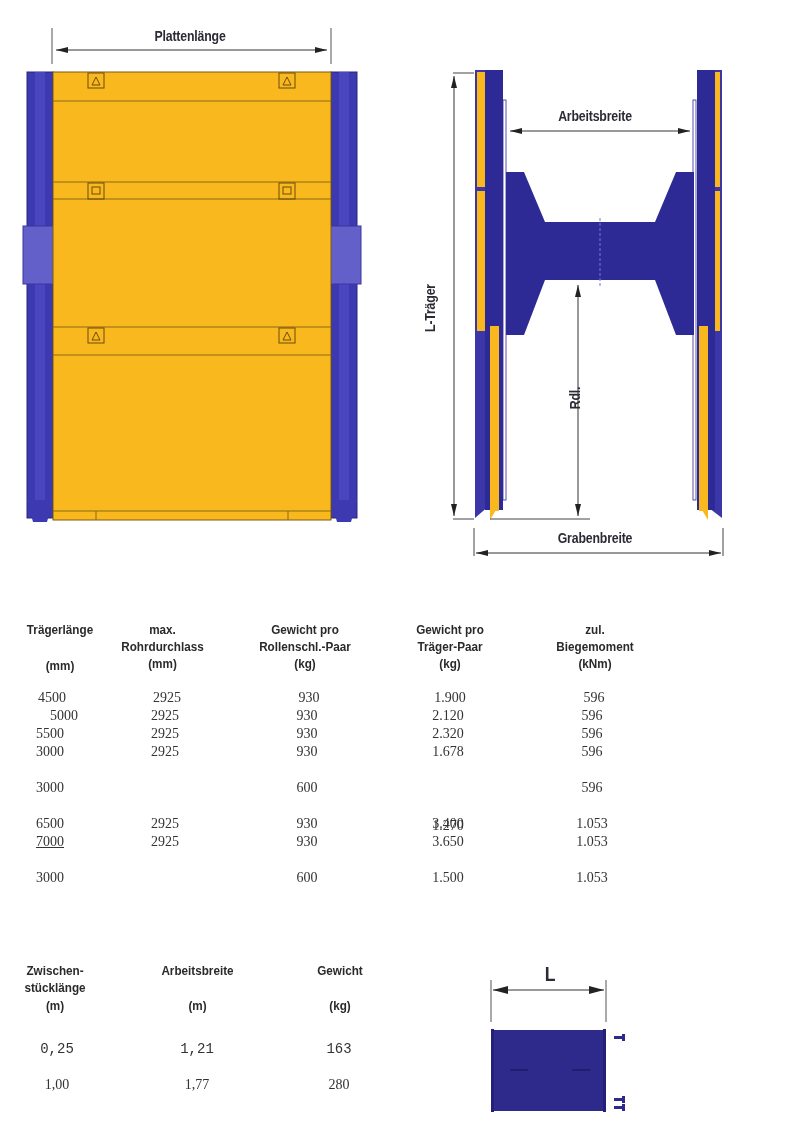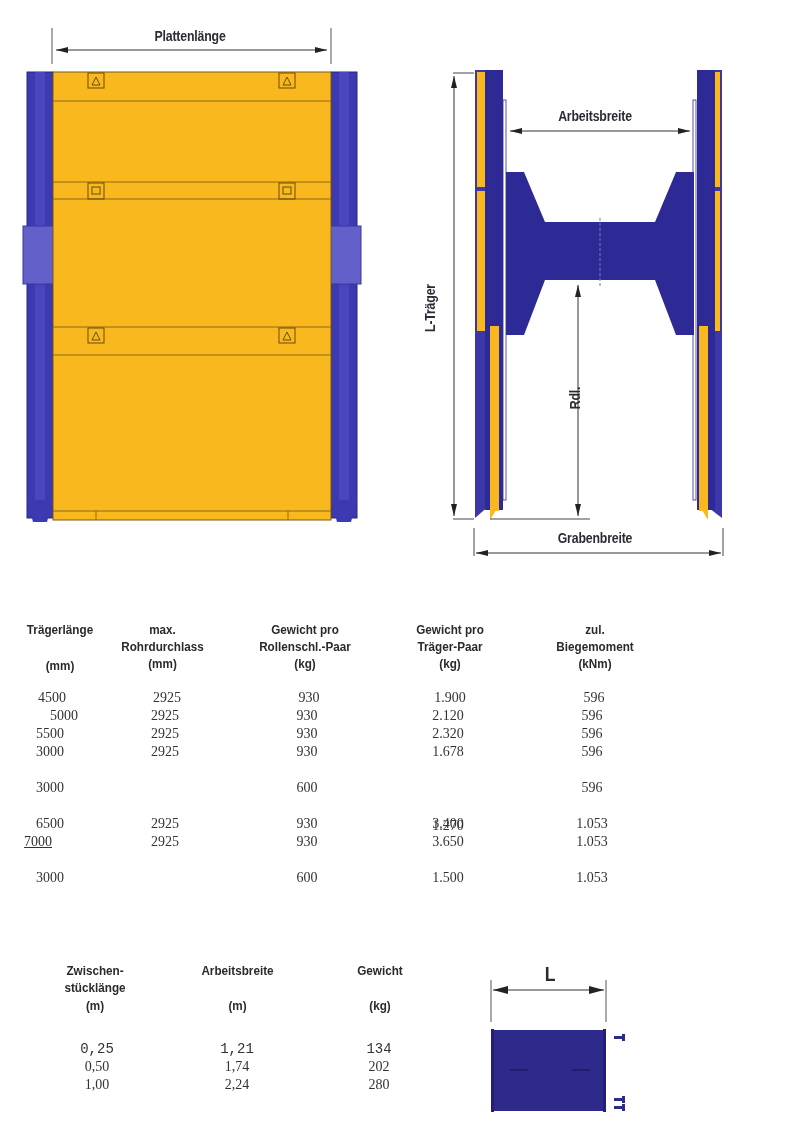--- a/index.html
+++ b/index.html
@@ -175,65 +175,60 @@
     <span class="cell" style="left:562px;width:60px;">596</span>
   </div>
   <div class="abs" style="left:0;top:198px;width:700px;height:18px;">
     <span class="cell" style="left:20px;width:60px;">6500</span>
     <span class="cell" style="left:135px;width:60px;">2925</span>
     <span class="cell" style="left:277px;width:60px;">930</span>
     <span class="cell" style="left:418px;width:60px;">3.400</span>
     <span class="cell" style="left:562px;width:60px;">1.053</span>
   </div>
   <div class="abs" style="left:0;top:216px;width:700px;height:18px;">
-    <span class="cell" style="left:8px;width:60px;text-decoration:underline;">7000</span>
+    <span class="cell" style="left:20px;width:60px;text-decoration:underline;">7000</span>
     <span class="cell" style="left:135px;width:60px;">2925</span>
     <span class="cell" style="left:277px;width:60px;">930</span>
     <span class="cell" style="left:418px;width:60px;">3.650</span>
     <span class="cell" style="left:562px;width:60px;">1.053</span>
   </div>
   <div class="abs" style="left:0;top:252px;width:700px;height:18px;">
     <span class="cell" style="left:20px;width:60px;">3000</span>
     <span class="cell" style="left:135px;width:60px;"></span>
     <span class="cell" style="left:277px;width:60px;">600</span>
     <span class="cell" style="left:418px;width:60px;text-align:center;">1.500</span>
     <span class="cell" style="left:562px;width:60px;">1.053</span>
   </div>
 </div>
 
-<div class="abs" style="left:0;top:962px;width:420px;height:160px;margin-left:40px;">
+<div class="abs" style="left:0;top:962px;width:420px;height:160px;">
   <div class="hdr" style="left:10px;top:0;width:90px;">
     <div>Zwischen-</div>
     <div>stücklänge</div>
     <div style="margin-top:1px;">(m)</div>
   </div>
   <div class="hdr" style="left:145px;top:0;width:105px;">
     <div>Arbeitsbreite</div>
     <div style="height:17px;"></div>
     <div style="margin-top:1px;">(m)</div>
   </div>
   <div class="hdr" style="left:300px;top:0;width:80px;">
     <div>Gewicht</div>
     <div style="height:17px;"></div>
     <div style="margin-top:1px;">(kg)</div>
   </div>
 
   <div class="abs" style="left:0;top:79px;width:420px;height:18px;font-family:Liberation Mono, monospace;">
     <span class="cell" style="left:27px;width:60px;">0,25</span>
     <span class="cell" style="left:167px;width:60px;">1,21</span>
-    <span class="cell" style="left:309px;width:60px;">134</span>
-  </div>
-  <div class="abs" style="left:0;top:97px;width:420px;height:18px;">
-    <span class="cell" style="left:27px;width:60px;">0,50</span>
-    <span class="cell" style="left:167px;width:60px;">1,74</span>
-    <span class="cell" style="left:309px;width:60px;">202</span>
+    <span class="cell" style="left:309px;width:60px;">163</span>
   </div>
   <div class="abs" style="left:0;top:115px;width:420px;height:18px;">
     <span class="cell" style="left:27px;width:60px;font-family:Liberation Serif, serif;">1,00</span>
-    <span class="cell" style="left:167px;width:60px;">2,24</span>
+    <span class="cell" style="left:167px;width:60px;">1,77</span>
     <span class="cell" style="left:309px;width:60px;">280</span>
   </div>
 </div>
 
 <div class="abs" style="left:470px;top:955px;width:180px;height:170px;">
   <svg width="180" height="170" viewBox="470 955 180 170">
     <line x1="491" y1="980" x2="491" y2="1022" stroke="#555"></line>
     <line x1="606" y1="980" x2="606" y2="1022" stroke="#555"></line>
     <line x1="493" y1="990" x2="604" y2="990" stroke="#333"></line>
     <polygon points="493,990 508,986 508,994" fill="#222"></polygon>

